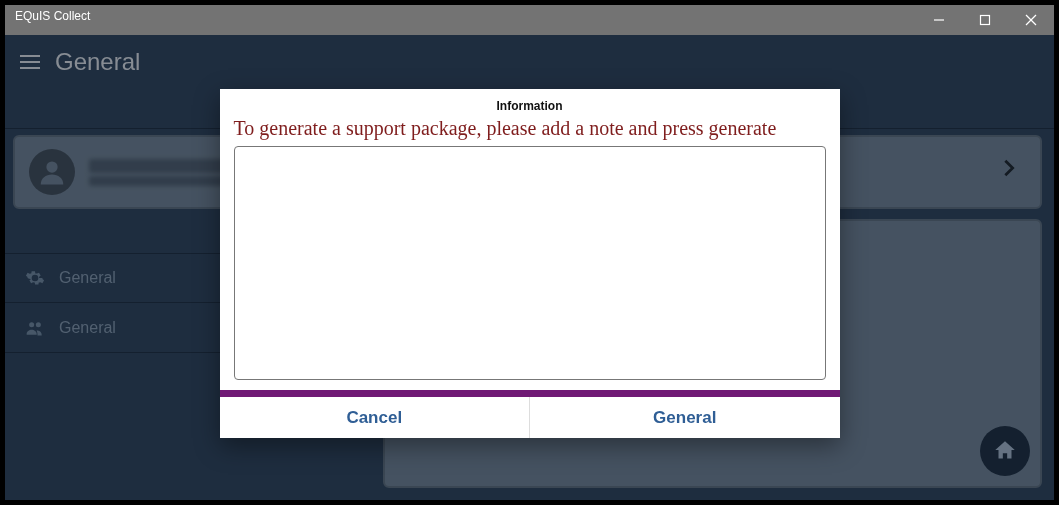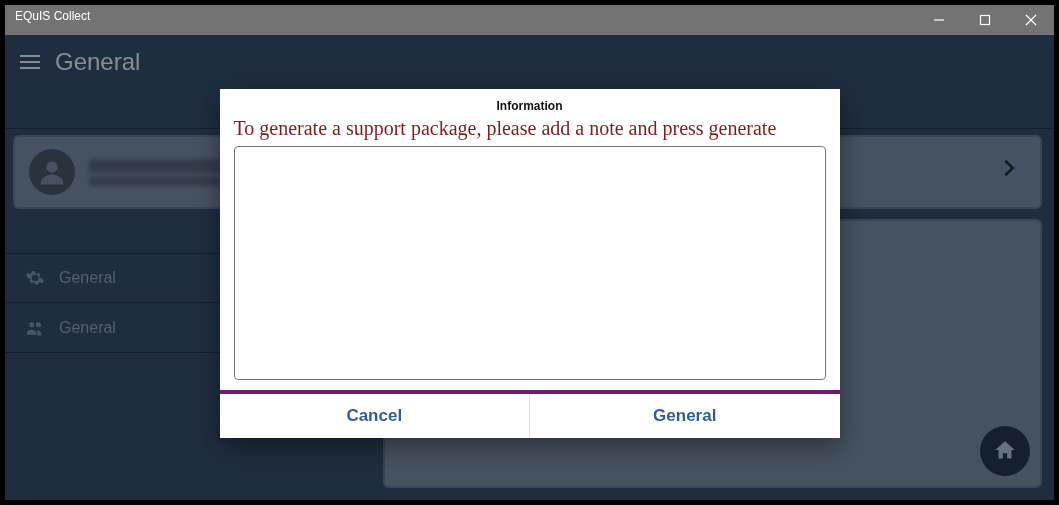--- a/index.html
+++ b/index.html
@@ -52,21 +52,21 @@
     width: 620px; background: #fff; box-shadow: 0 8px 24px rgba(0,0,0,0.4);
   }
   .dialog-title { font-size: 12px; font-weight: 700; text-align: center; padding: 10px 0 4px 0; color: #111; }
   .dialog-instr { font-size: 20px; color: #7f1d1d; padding: 0 14px 6px 14px; font-family: Liberation Serif, serif; }
   .dialog-textarea {
     display: block; margin: 0 14px 10px 14px; width: calc(100% - 28px); height: 234px;
     border: 1px solid #777; border-radius: 4px; resize: none; padding: 6px;
     font-family: inherit; font-size: 14px;
   }
   .dialog-buttons {
-    display: flex; border-top: 4px solid #701a75; height: 48px;
+    display: flex; border-top: 7px solid #701a75; height: 48px;
   }
   .dialog-btn {
     flex: 1; display: flex; align-items: center; justify-content: center;
     font-size: 17px; font-weight: 600; color: #2f5e95; background: #fff;
     border: none; cursor: pointer;
   }
   .dialog-btn + .dialog-btn { border-left: 1px solid #ddd; }
   .top-strip { height: 40px; background: #2e4662; border-bottom: 1px solid #1f3249; }
   .wide-border {
     position: absolute; top: 60px; left: 8px; right: 12px; height: 74px;

